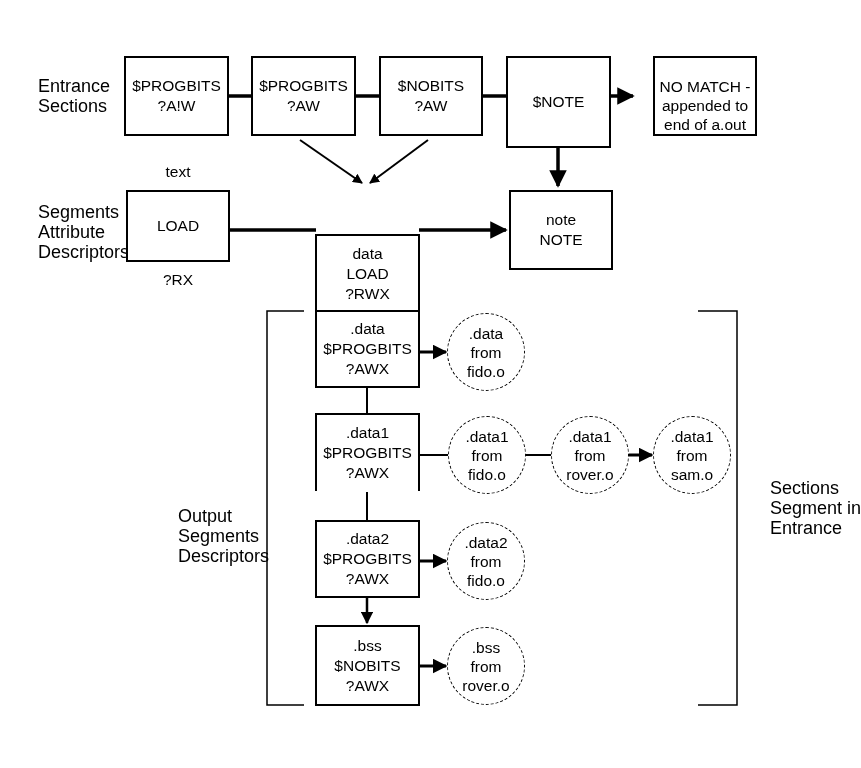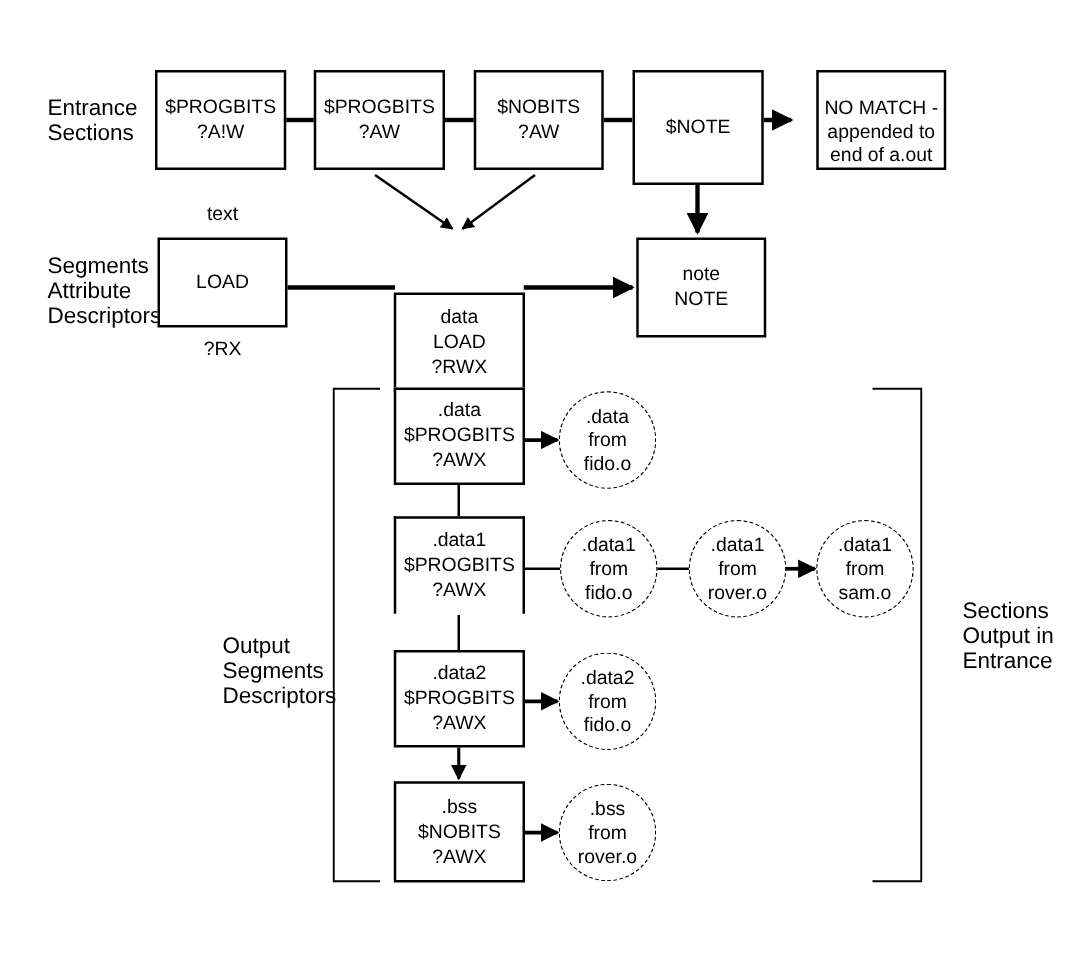--- a/index.html
+++ b/index.html
@@ -64,21 +64,21 @@
   <span>Attribute</span>
   <span>Descriptors</span>
 </div>
 <div class="label" style="left:178px;top:506px;">
   <span>Output</span>
   <span>Segments</span>
   <span>Descriptors</span>
 </div>
 <div class="label" style="left:746px;top:478px;margin-left:24px;">
   <span>Sections</span>
-  <span>Output in</span>
+  <span>Segment in</span>
   <span>Entrance</span>
 </div>
 
 <div class="box" style="left:124px;top:56px;width:105px;height:80px;">
   <span>$PROGBITS</span>
   <span>?A!W</span>
 </div>
 <div class="box" style="left:251px;top:56px;width:105px;height:80px;">
   <span>$PROGBITS</span>
   <span>?AW</span>

